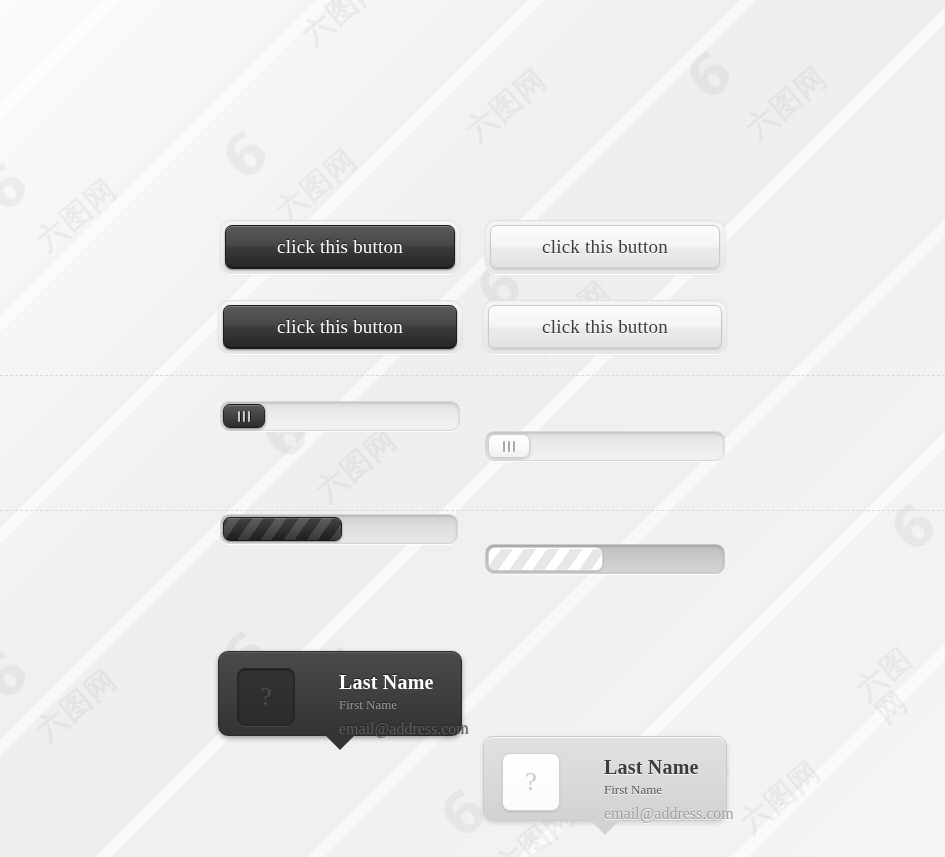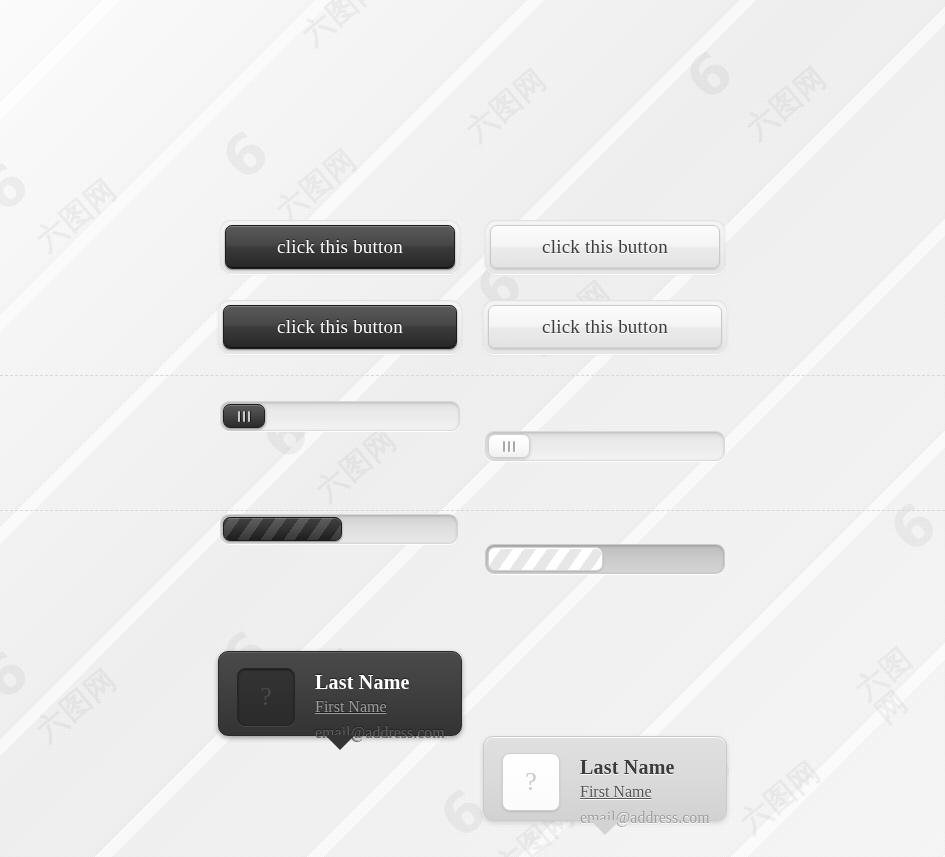--- a/index.html
+++ b/index.html
@@ -260,28 +260,28 @@
     box-shadow: inset 0 1px 2px rgba(0,0,0,0.5), 0 1px 0 rgba(255,255,255,0.08);
     color: #4a4a4a;
   }
   .avatar.light {
     background: linear-gradient(to bottom, #ffffff 0%, #fbfbfb 100%);
     border: 1px solid #d0d0d0;
     box-shadow: inset 0 1px 2px rgba(255,255,255,1), 0 1px 2px rgba(0,0,0,0.12);
     color: #c8c8c8;
   }
 
-  .card-text { padding-top: 2px; }
+  .card-text { padding-top: 2px; margin-left: 24px; }
   .card-last {
     font-size: 20px;
     font-weight: bold;
     line-height: 1.25;
     letter-spacing: 0.2px;
   }
-  .card-first { font-size: 16px; line-height: 1.5; text-decoration: underline; }
+  .card-first { font-size: 13px; line-height: 1.5; }
   .card-email { font-size: 16px; line-height: 1.7; }
 
   .card.dark  .card-last  { color: #ffffff; text-shadow: 0 -1px 1px rgba(0,0,0,0.6); }
   .card.dark  .card-first { color: #9a9a9a; text-shadow: 0 -1px 1px rgba(0,0,0,0.5); }
   .card.dark  .card-email { color: #5e5e5e; text-shadow: 0 -1px 1px rgba(0,0,0,0.4); }
 
   .card.light .card-last  { color: #3c3c3c; text-shadow: 0 1px 0 rgba(255,255,255,0.9); }
   .card.light .card-first { color: #555555; text-shadow: 0 1px 0 rgba(255,255,255,0.9); }
   .card.light .card-email { color: #9e9e9e; text-shadow: 0 1px 0 rgba(255,255,255,0.9); }
 </style>

